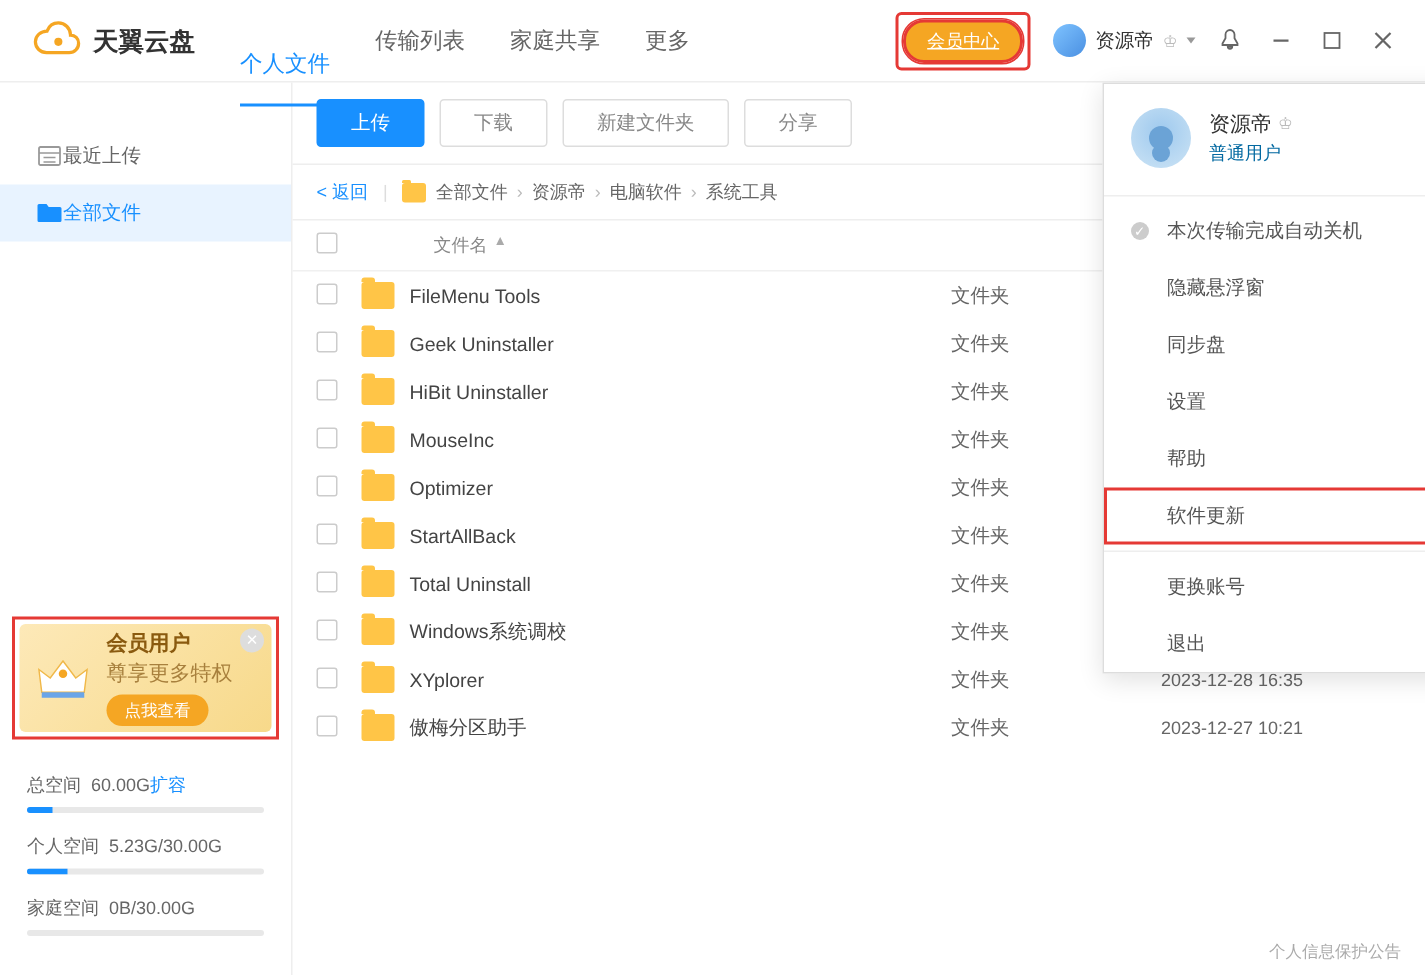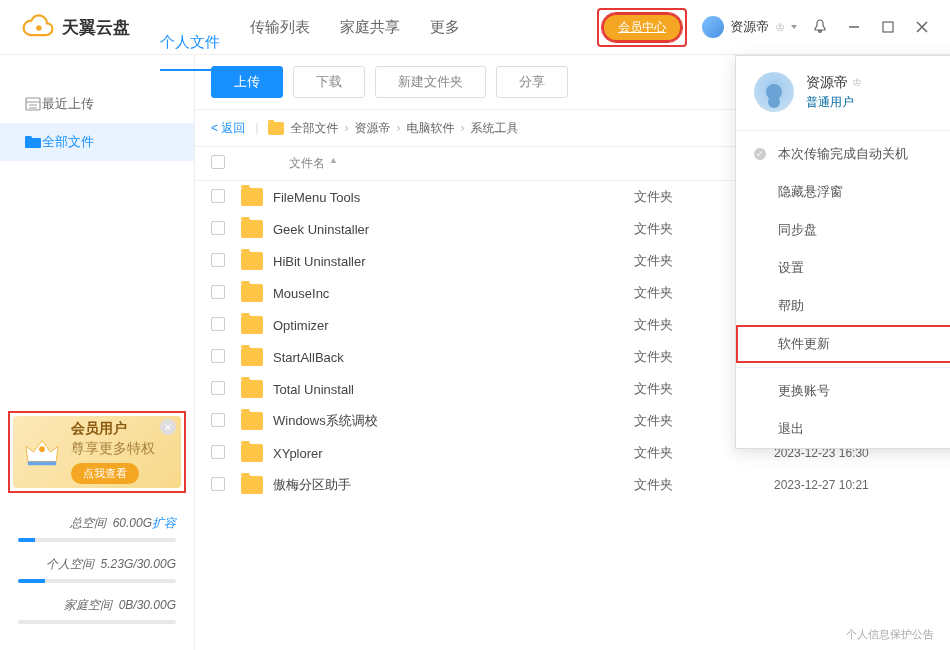--- a/index.html
+++ b/index.html
@@ -36,21 +36,21 @@
 .side-icon { width: 18px; height: 16px; display: flex; align-items: center; justify-content: center; }
 .side-promo { margin: auto 8px 10px 8px; border: 2px solid #e53935; padding: 3px; position: relative; }
 .promo-inner { background: linear-gradient(135deg, #fde9b8, #f7d98a); padding: 4px 10px; display: flex; align-items: center; gap: 10px; border-radius: 4px; }
 .promo-crown { width: 38px; height: 34px; }
 .promo-text { flex: 1; }
 .promo-title { color: #8a5a0f; font-size: 14px; font-weight: bold; }
 .promo-sub { color: #a8803d; font-size: 14px; margin-top: 2px; }
 .promo-btn { background: #f5a623; color: #fff; border-radius: 12px; padding: 3px 12px; font-size: 11px; display: inline-block; margin-top: 5px; }
 .promo-close { position: absolute; top: 6px; right: 8px; width: 16px; height: 16px; border-radius: 50%; background: #ddd; color: #fff; display: flex; align-items: center; justify-content: center; font-size: 10px; cursor: pointer; }
 .storage { padding: 12px 18px; font-size: 12px; color: #666; }
-.storage-row { display: flex; justify-content: flex-end; margin-bottom: 6px; font-style: italic; }
+.storage-row { display: flex; justify-content: flex-start; margin-bottom: 6px; }
 .storage-expand { color: #1890ff; cursor: pointer; }
 .storage-bar { height: 4px; background: #e8e8e8; border-radius: 2px; margin-bottom: 14px; overflow: hidden; }
 .storage-fill { height: 100%; background: #1890ff; }
 
 
 .toolbar { height: 54px; display: flex; align-items: center; padding: 0 16px; gap: 10px; }
 .btn { padding: 6px 22px; border-radius: 3px; font-size: 13px; cursor: pointer; border: 1px solid #ddd; background: #fff; color: #888; }
 .btn.primary { background: #1890ff; color: #fff; border-color: #1890ff; }
 .search-wrap { margin-left: auto; }
 .search-input { width: 130px; padding: 5px 28px 5px 8px; border: 1px solid #ddd; border-radius: 3px; font-size: 12px; background: #fafafa; }
@@ -344,21 +344,21 @@
           <div class="cell-type">文件夹</div>
           <div class="cell-date">2023-12-27 10:20</div>
         </div>
         <div class="row">
           <div class="cell-check"><span class="checkbox"></span></div>
           <div class="cell-name">
             <span class="folder-icon"></span>
             <span>XYplorer</span>
           </div>
           <div class="cell-type">文件夹</div>
-          <div class="cell-date">2023-12-23 16:30</div>
+          <div class="cell-date">2023-12-28 16:35</div>
         </div>
         <div class="row">
           <div class="cell-check"><span class="checkbox"></span></div>
           <div class="cell-name">
             <span class="folder-icon"></span>
             <span>傲梅分区助手</span>
           </div>
           <div class="cell-type">文件夹</div>
           <div class="cell-date">2023-12-27 10:21</div>
         </div>

